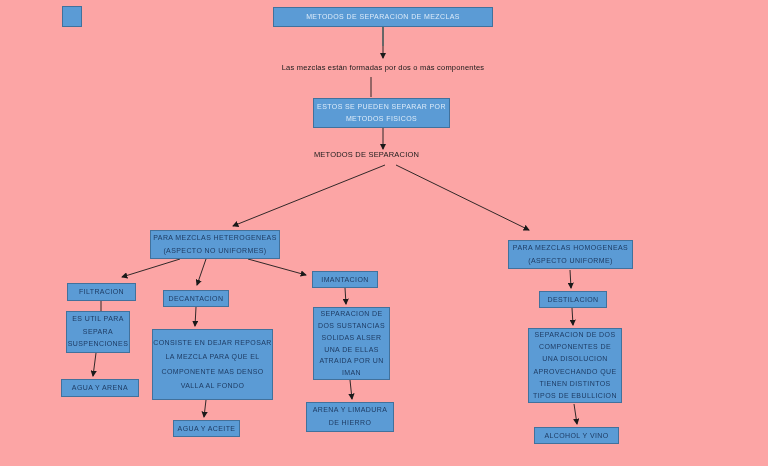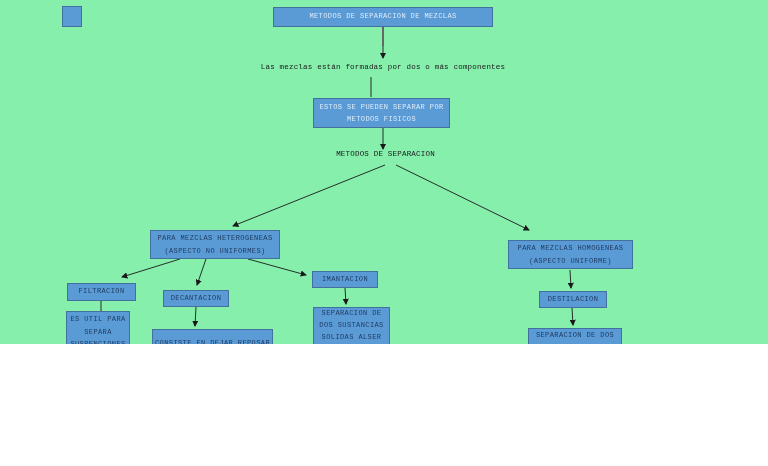--- a/index.html
+++ b/index.html
@@ -1,20 +1,20 @@
 <!DOCTYPE html>
 <html><head>
 <meta charset="utf-8">
 <style>
   html,body{margin:0;padding:0;background:#ffffff;}
   #canvas{
     position:relative;
-    width:768px;height:344px;
-    background:#86efac;
-    font-family:Liberation Mono, monospace;
+    width:768px;height:466px;
+    background:#fca5a5;
+    font-family:Liberation Sans, sans-serif;
     overflow:hidden;
   }
   .node{
     position:absolute;
     background:#5b9bd5;
     border:1px solid #41719c;
     box-sizing:border-box;
     display:flex;align-items:center;justify-content:center;
     text-align:center;
     white-space:pre-line;
@@ -67,21 +67,21 @@
 
   <div class="node" style="left:62px;top:6px;width:20px;height:21px;"></div>
 
   <div class="node light" style="left:273px;top:7px;width:220px;height:20px;">METODOS DE SEPARACION DE MEZCLAS</div>
 
   <div class="freetext" style="left:258px;top:63px;width:250px;">Las mezclas están formadas por dos o más componentes</div>
 
   <div class="node light" style="left:313px;top:98px;width:137px;height:30px;line-height:1.75;">ESTOS SE PUEDEN SEPARAR POR
 METODOS FISICOS</div>
 
-  <div class="freetext" style="left:323px;top:150px;width:125px;">METODOS DE SEPARACION</div>
+  <div class="freetext" style="left:304px;top:150px;width:125px;">METODOS DE SEPARACION</div>
 
   <div class="node dark" style="left:150px;top:230px;width:130px;height:29px;line-height:1.75;">PARA MEZCLAS HETEROGENEAS
 (ASPECTO NO UNIFORMES)</div>
 
   <div class="node dark" style="left:508px;top:240px;width:125px;height:29px;line-height:1.75;">PARA MEZCLAS HOMOGENEAS
 (ASPECTO UNIFORME)</div>
 
   <div class="node dark" style="left:67px;top:283px;width:69px;height:18px;">FILTRACION</div>
   <div class="node dark" style="left:66px;top:311px;width:64px;height:42px;line-height:1.85;">ES UTIL PARA
 SEPARA

